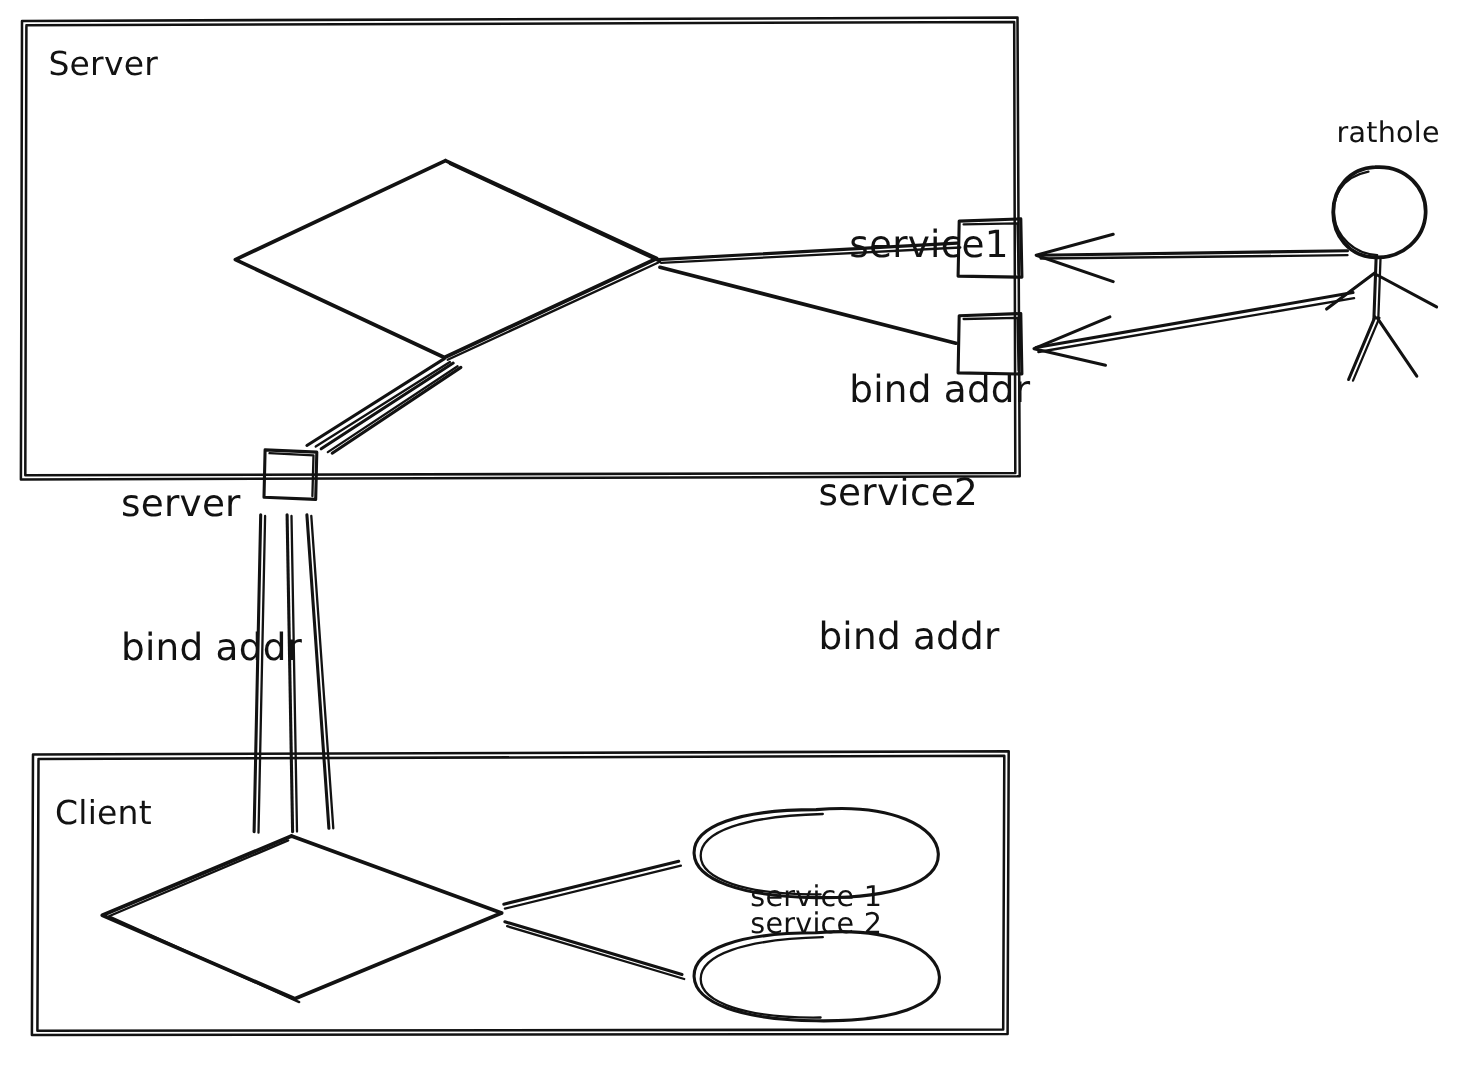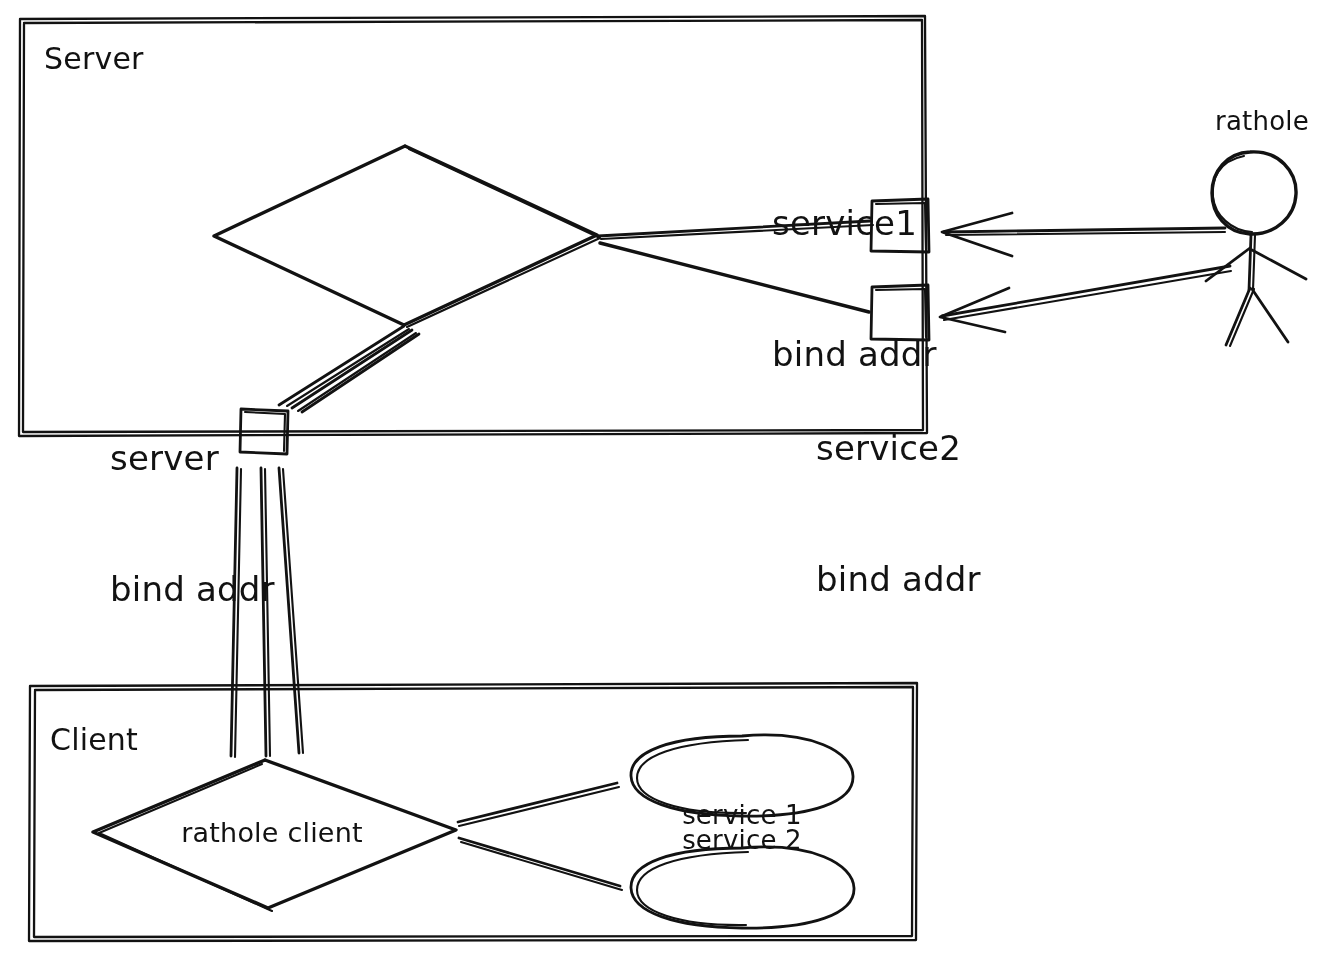--- a/index.html
+++ b/index.html
@@ -189,33 +189,32 @@
       <path class="stroke s-med" d="M1252 289 L1288 342"></path>
     </g>
 
   </svg>
 
   <div class="label container-title" style="left:44px; top:40px;">Server</div>
 
   <div class="label container-title" style="left:50px; top:705px;margin-top:16px;">Client</div>
 
 
-  <div class="label node-label center" style="left:272px; top:833px;">rathole client</div>
 
   <div class="label note-label" style="left:110px; top:350px;">
     <div>server</div>
     <div>bind addr</div>
   </div>
 
   <div class="label note-label" style="left:772px; top:115px;">
     <div>service1</div>
     <div>bind addr</div>
   </div>
 
-  <div class="label note-label" style="left:816px; top:340px;">
+  <div class="label note-label" style="left:744px; top:340px;">
     <div>service2</div>
     <div>bind addr</div>
   </div>
 
   <div class="label ellipse-label center" style="left:742px; top:772px;margin-top:44px;">service 1</div>
 
   <div class="label ellipse-label center" style="left:742px; top:841px;">service 2</div>
 
   <div class="label actor-label center" style="left:1262px; top:122px;">rathole</div>
 

